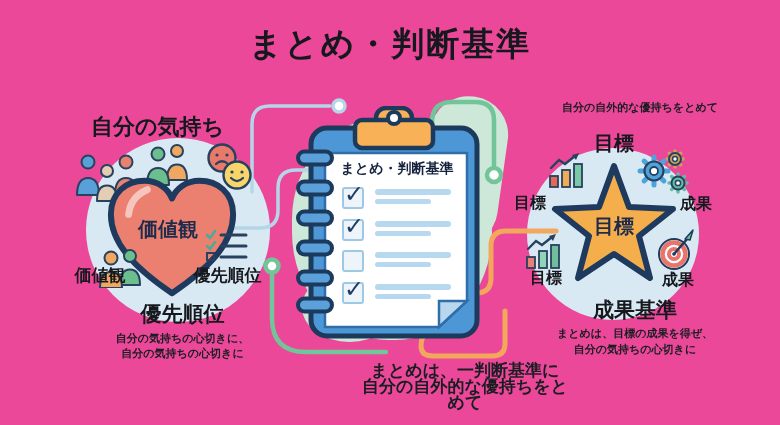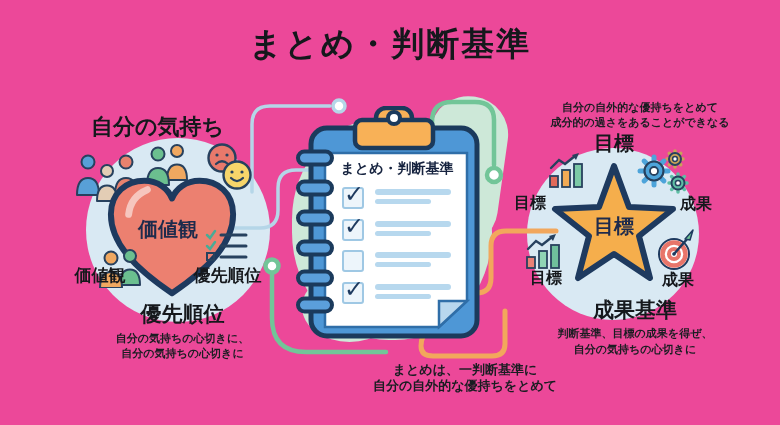--- a/index.html
+++ b/index.html
@@ -183,28 +183,27 @@
       <div class="chk-row">
         <div class="chk-box">
           <span class="chk-mark">✓</span>
         </div>
         <div class="chk-bars">
           <div class="bar b1"></div>
           <div class="bar b2"></div>
         </div>
       </div>
     </div>
-  <div class="abs txt small" style="left:360px;top:362px;width:210px;font-size:13px;line-height:16px;">
+  <div class="abs txt small" style="left:360px;top:362px;width:210px;font-size:17px;line-height:16px;">
     <div>まとめは、一判断基準に</div>
     <div>自分の自外的な優持ちをとめて</div>
   </div>
 
   <div class="abs txt small" style="left:520px;top:100px;width:240px;text-align:center;">
     <div>自分の自外的な優持ちをとめて</div>
-    <div>成分的の過さをあることができなる</div>
   </div>
   <div class="abs txt" style="left:564px;top:130px;width:100px;font-size:20px;">目標</div>
 
   <svg class="abs" style="left:550px;top:162px;" width="128" height="126" viewBox="0 0 128 126">
     <path d="M64,4 L79,45 L123,47 L89,74 L100,116 L64,92 L28,116 L39,74 L5,47 L49,45 Z" stroke="#1e3a5f" stroke-width="6" stroke-linejoin="round" fill="#f5ae4c"></path>
   </svg>
   <div class="abs txt" style="left:564px;top:213px;width:100px;font-size:20px;color:#1e2b4c;">目標</div>
 
   <svg class="abs" style="left:547px;top:151px;" width="44" height="38" viewBox="0 0 44 38">
     <g stroke="#27415e" stroke-width="1.8">
@@ -263,17 +262,17 @@
     <circle cx="19" cy="29" r="11.5" fill="none" stroke="#e8756a" stroke-width="4.5"></circle>
     <circle cx="19" cy="29" r="5" fill="none" stroke="#e8756a" stroke-width="4"></circle>
     <circle cx="19" cy="29" r="1.8" fill="#1e3a5f"></circle>
     <line x1="19" y1="29" x2="33" y2="13" stroke="#1e3a5f" stroke-width="2.5" stroke-linecap="round"></line>
     <path d="M30,14 L38,5 L35,15 Z" fill="#6fc394" stroke="#1e3a5f" stroke-width="1.5" stroke-linejoin="round"></path>
   </svg>
   <div class="abs txt" style="left:653px;top:270px;width:50px;font-size:16px;">成果</div>
 
   <div class="abs txt" style="left:560px;top:296px;width:150px;font-size:21px;">成果基準</div>
   <div class="abs txt small" style="left:530px;top:326px;width:210px;text-align:center;line-height:15.5px;">
-    <div>判断基準、目標の成果を得ぜ、</div>
+    <div>まとめは、目標の成果を得ぜ、</div>
     <div>自分の気持ちの心切きに</div>
   </div>
 
 </div>
 
 </body></html>

